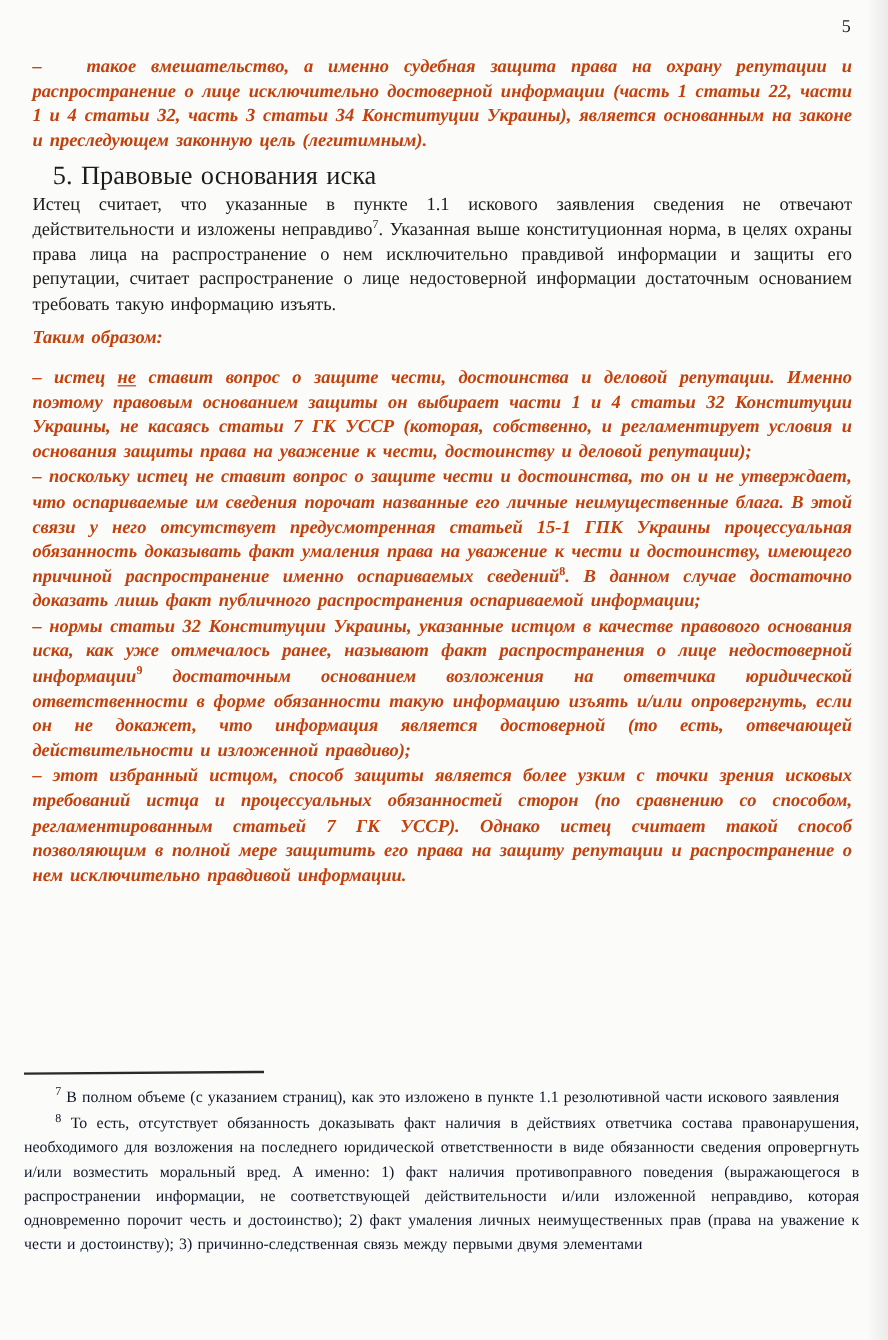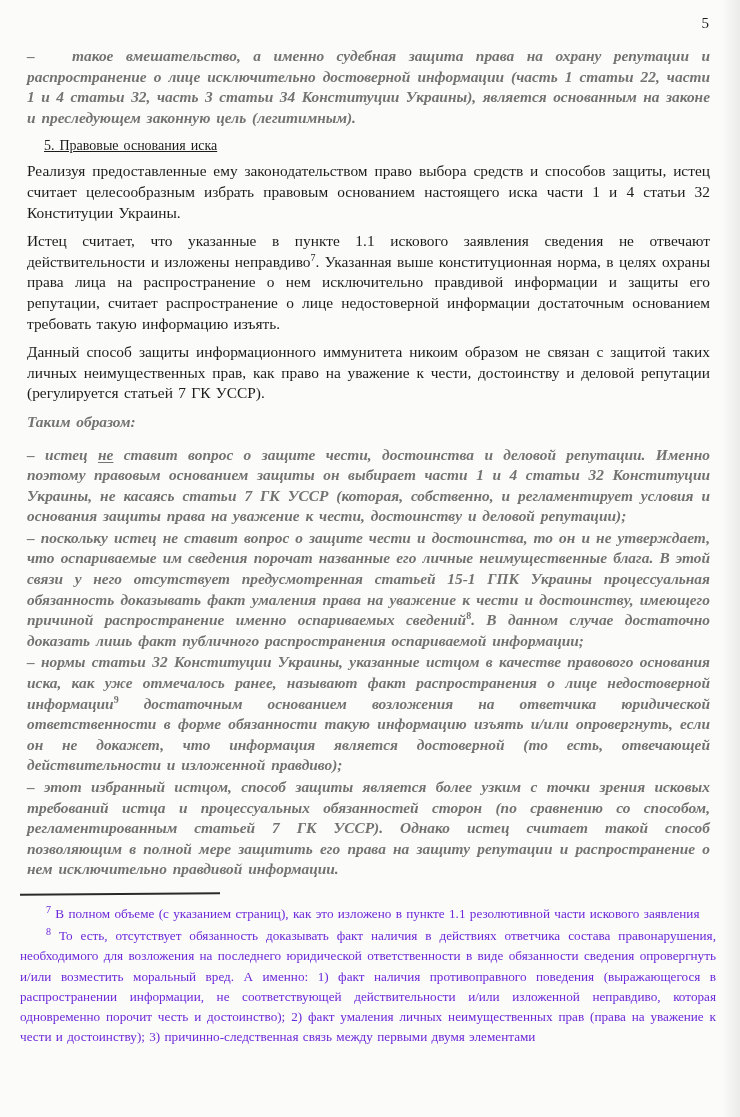--- a/index.html
+++ b/index.html
@@ -42,30 +42,29 @@
   .para {
     margin: 0 0 8px 0;
     font-size: 15.4px;
     line-height: 20.6px;
     text-align: justify;
     word-spacing: 1.5px;
   }
   .para.bi {
     font-weight: bold;
     font-style: italic;
-    color: #737373;
+    color: #c2410c;
     word-spacing: 2px;
   }
   .section-heading {
     margin: 2px 0 5px 0;
-    font-size: 14px;
+    font-size: 22px;
     line-height: 20px;
     text-indent: 17px;
     text-align: left;
-    text-decoration: underline;
   }
   .thus-label {
     margin-bottom: 12px;
   }
   .list-item {
     margin-bottom: 1px;
   }
   .fnref {
     font-size: 10px;
     line-height: 0;
@@ -86,43 +85,41 @@
     transform: rotate(-0.4deg);
     margin: 0 0 9px 0;
   }
   .footnote {
     margin: 0 0 2px 0;
     font-size: 13.2px;
     line-height: 20.2px;
     text-align: justify;
     text-indent: 26px;
     word-spacing: 1px;
-    color: #6d28d9;
+    color: #0f172a;
   }
 </style>
 </head>
 <body>
 
 <div class="page">
 
   <div class="scan-edge"></div>
 
   <div class="page-number">5</div>
 
   <div class="main-text">
 
     <p class="para bi"><span>–&nbsp;&nbsp;&nbsp;такое вмешательство, а именно судебная защита права на охрану репутации и распространение о лице исключительно достоверной информации (часть 1 статьи 22, части 1 и 4 статьи 32, часть 3 статьи 34 Конституции Украины),  является основанным на законе и преследующем законную цель (легитимным).</span></p>
 
     <p class="para section-heading">5. Правовые основания иска</p>
 
-    <p class="para">Реализуя предоставленные ему законодательством право выбора средств и способов защиты, истец считает целесообразным избрать правовым основанием настоящего иска части 1 и 4 статьи 32 Конституции Украины.</p>
 
     <p class="para"><span>Истец считает, что указанные в пункте 1.1 искового заявления сведения не отвечают действительности и изложены неправдиво</span><sup class="fnref">7</sup><span>. Указанная выше конституционная норма, в целях охраны права лица на распространение о нем исключительно правдивой информации и защиты его репутации, считает распространение о лице недостоверной информации достаточным основанием требовать такую информацию изъять.</span></p>
 
-    <p class="para">Данный способ защиты информационного иммунитета никоим образом не связан с защитой таких личных неимущественных прав, как право на уважение к чести, достоинству и деловой репутации (регулируется статьей 7 ГК УССР).</p>
 
     <p class="para bi thus-label">Таким образом:</p>
 
     <p class="para bi list-item"><span>– истец </span><u class="word">не</u><span> ставит вопрос о защите чести, достоинства и деловой репутации. Именно поэтому правовым основанием защиты он выбирает части 1 и 4 статьи 32 Конституции Украины, не касаясь статьи 7 ГК УССР (которая, собственно, и регламентирует условия и основания защиты права на уважение к чести, достоинству и деловой репутации);</span></p>
 
     <p class="para bi list-item"><span>– поскольку истец не ставит вопрос о защите чести и достоинства, то он и не утверждает, что оспариваемые им сведения порочат названные его личные неимущественные блага. В этой связи у него отсутствует предусмотренная статьей 15-1 ГПК Украины процессуальная обязанность доказывать факт умаления права на уважение к чести и достоинству, имеющего причиной распространение именно оспариваемых сведений</span><sup class="fnref">8</sup><span>. В данном случае  достаточно доказать лишь факт публичного распространения оспариваемой информации;</span></p>
 
     <p class="para bi list-item"><span>– нормы статьи 32 Конституции Украины, указанные  истцом в качестве правового основания иска, как уже отмечалось ранее, называют факт распространения о лице недостоверной информации</span><sup class="fnref">9</sup><span> достаточным основанием возложения на ответчика юридической ответственности в форме обязанности такую информацию изъять и/или опровергнуть, если он не докажет, что информация является достоверной (то есть, отвечающей действительности и изложенной правдиво);</span></p>
 
     <p class="para bi list-item">– этот избранный истцом, способ защиты является более узким с точки зрения исковых требований истца  и процессуальных обязанностей сторон (по сравнению со способом, регламентированным статьей 7 ГК УССР). Однако истец считает такой способ позволяющим в полной мере защитить его права на защиту репутации и распространение о нем исключительно правдивой информации.</p>

